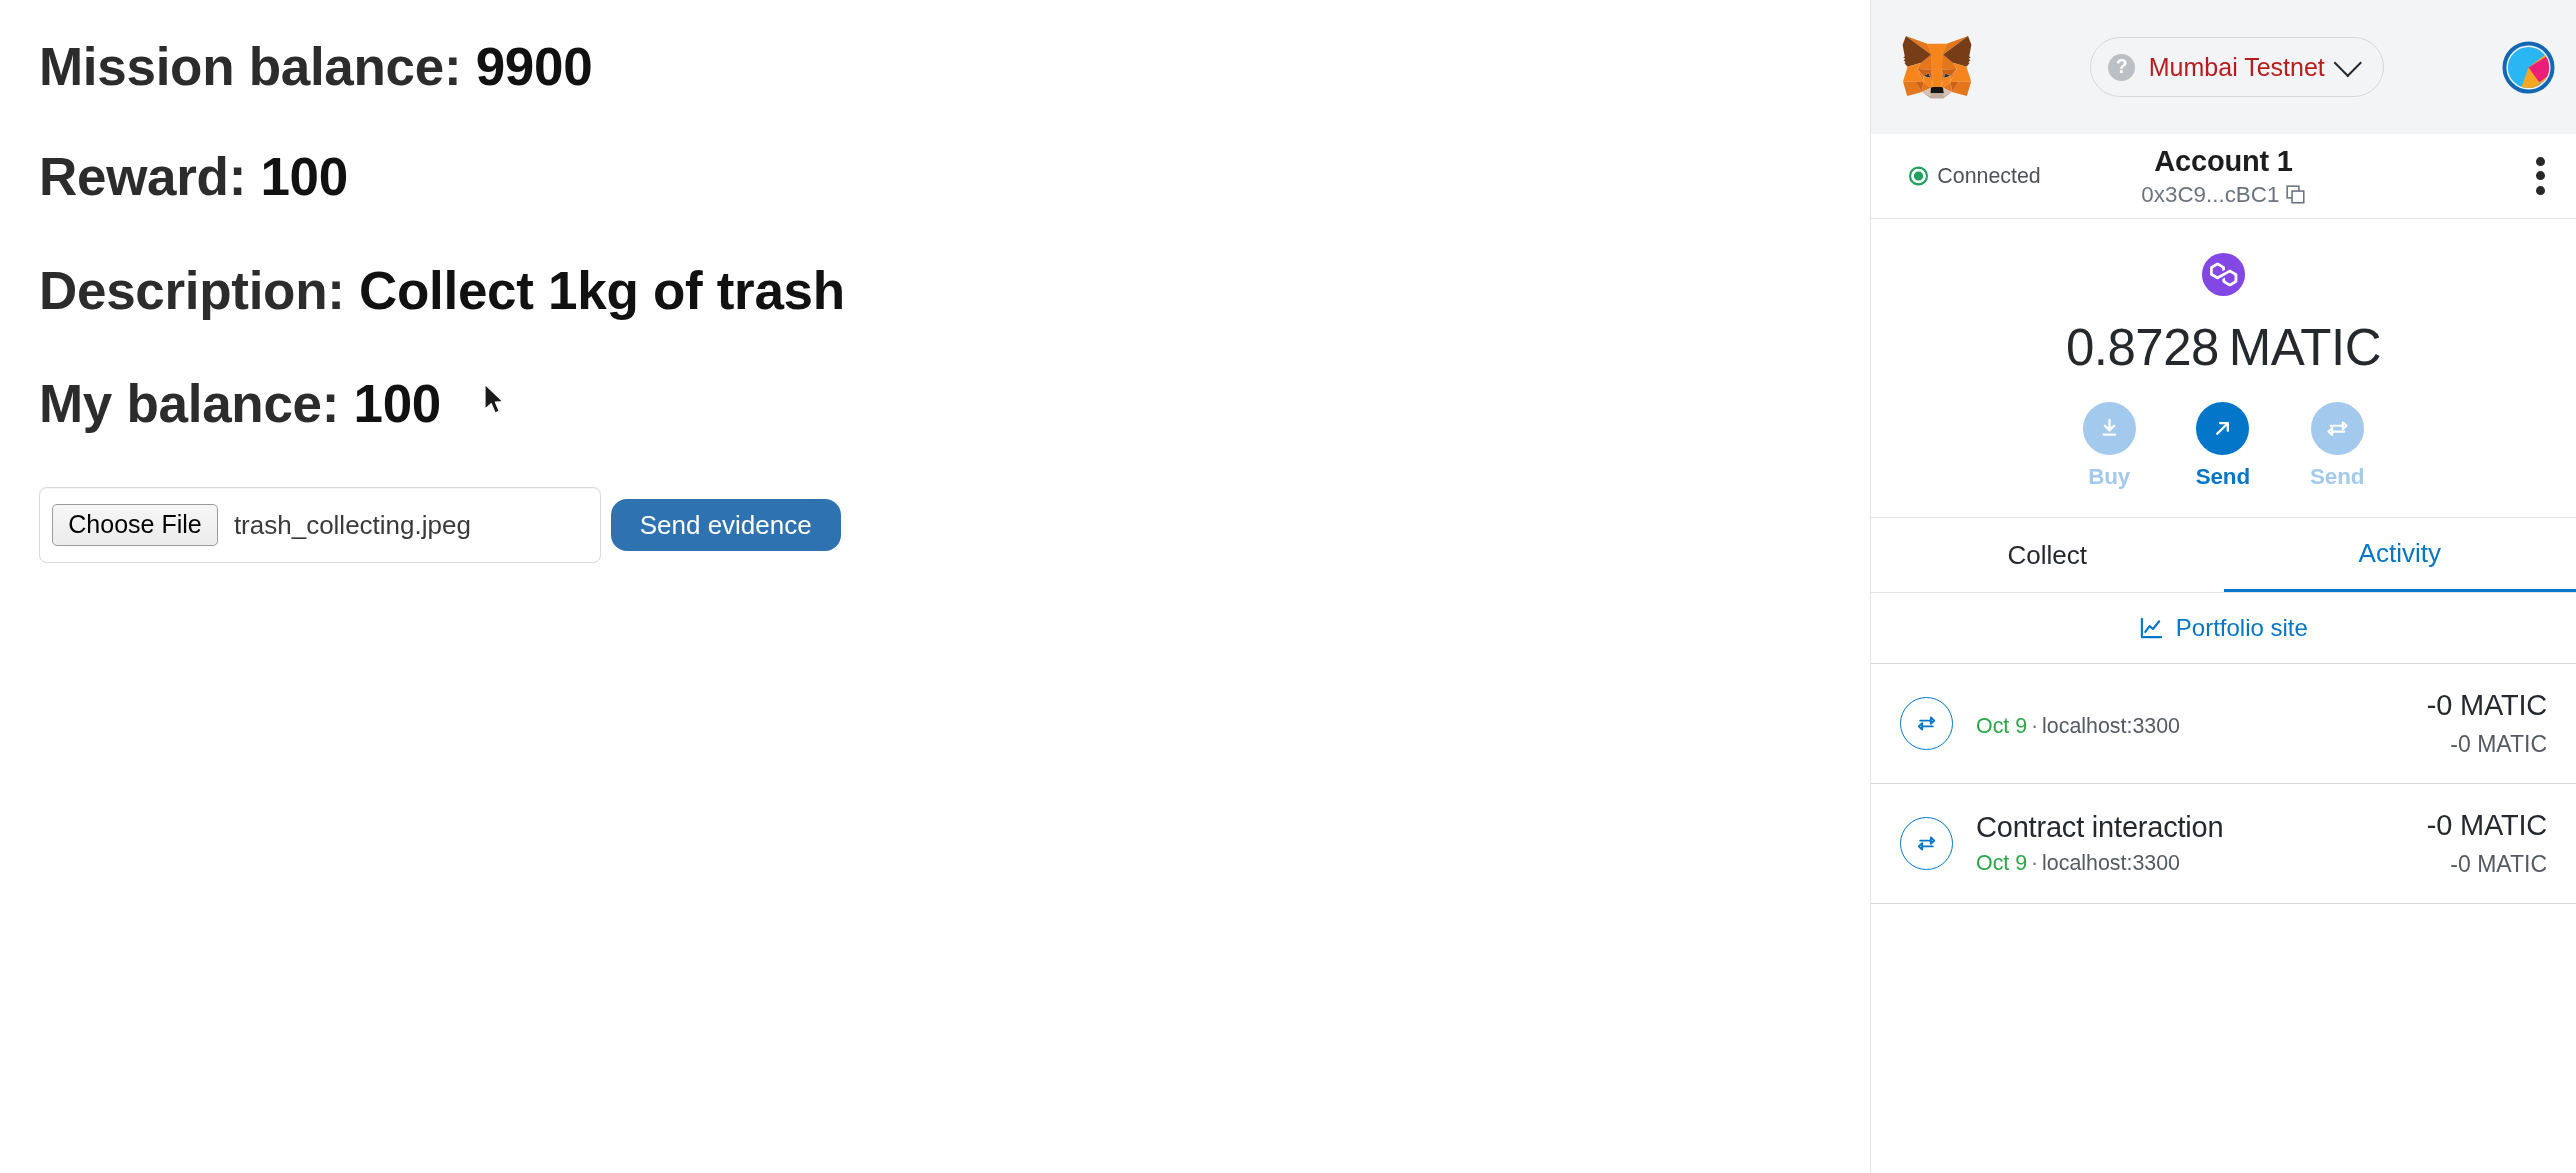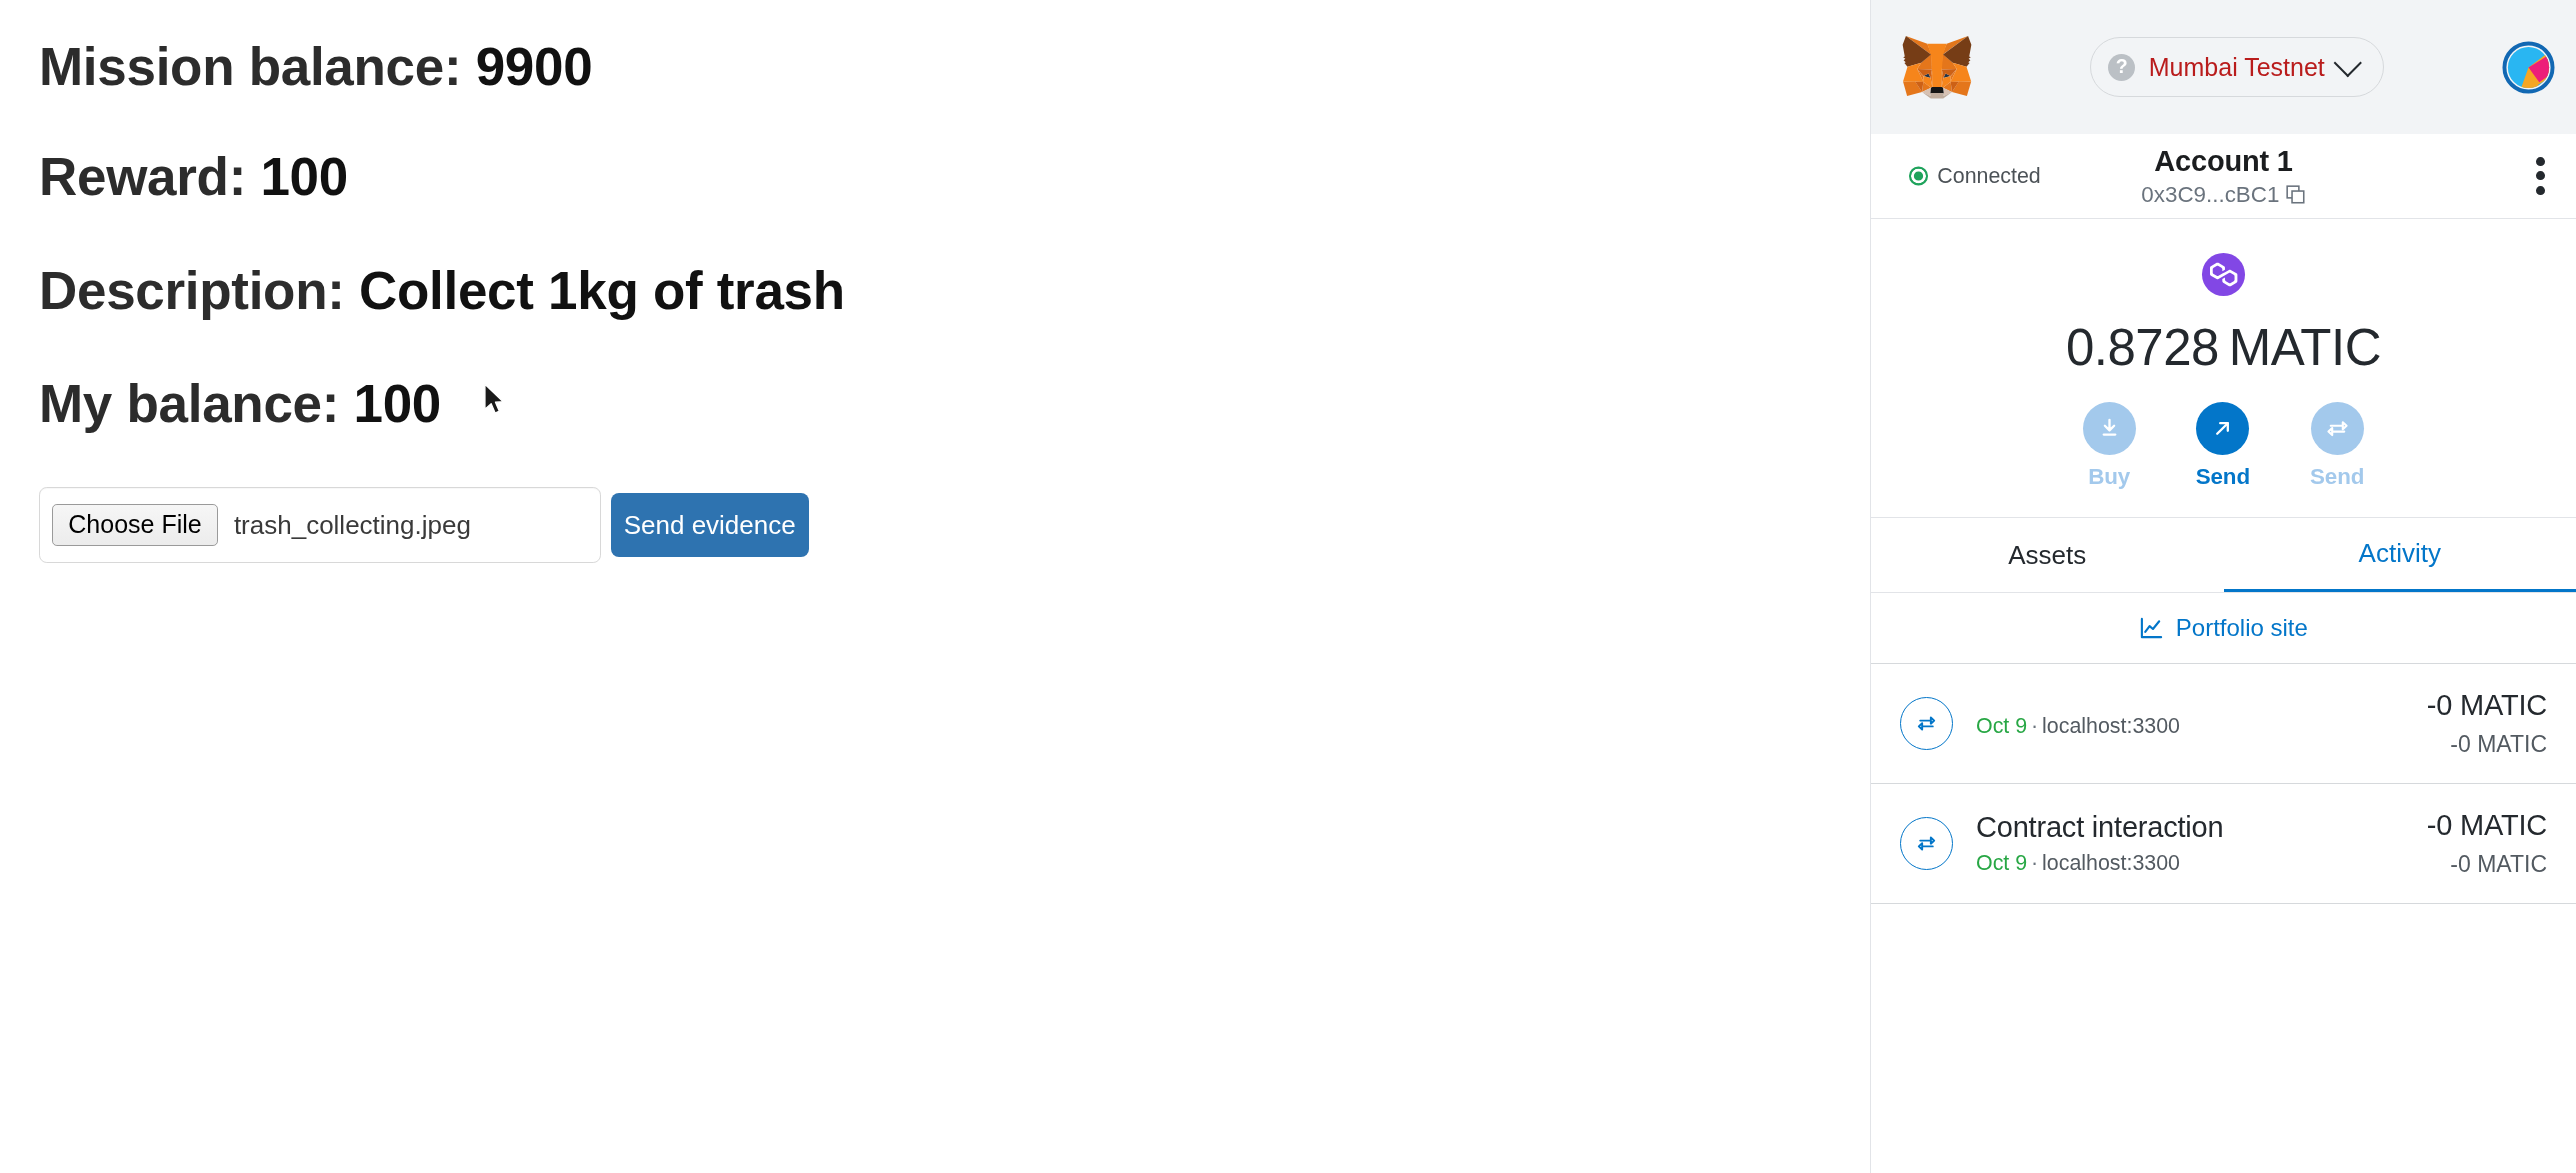--- a/index.html
+++ b/index.html
@@ -73,23 +73,23 @@
     color: #3a3a3a;
     margin-left: 15.6px;
     white-space: nowrap;
   }
   #send-evidence-btn {
     font-family: "Liberation Sans", sans-serif;
     font-size: 26px;
     color: #ffffff;
     background: #2e73b0;
     border: none;
-    border-radius: 8px;
-    height: 64px;
-    padding: 0 13px;
+    border-radius: 16px;
+    height: 52px;
+    padding: 0 29px;
     cursor: pointer;
     white-space: nowrap;
   }
 
   
   #mouse-cursor {
     position: absolute;
     left: 483px;
     top: 383px;
     width: 25px;
@@ -509,21 +509,21 @@
             <path d="M21,17.2 L8.5,17.2 L8.5,13.6 L4.6,17.2 L8.5,20.8 L8.5,17.2" fill="none" stroke="#ffffff" stroke-width="2.2" stroke-linejoin="round" stroke-linecap="round"></path>
           </svg>
         </div>
         <div class="lbl">Send</div>
       </div>
 
     </div>
   </div>
 
   <div id="mm-tabs">
-    <div class="tab">Assets</div>
+    <div class="tab">Collect</div>
     <div class="tab active">Activity</div>
   </div>
 
   <div id="portfolio-bar">
     <svg width="25" height="25" viewBox="0 0 26 26">
       <path d="M3,3 L3,22 L23,22" fill="none" stroke="#0376c9" stroke-width="2.2" stroke-linecap="round" stroke-linejoin="round"></path>
       <path d="M6.5,16.5 L11,10.5 L14.5,13.5 L21,5.5" fill="none" stroke="#0376c9" stroke-width="2.2" stroke-linecap="round" stroke-linejoin="round"></path>
     </svg>
     <span id="portfolio-label">Portfolio site</span>
   </div>

